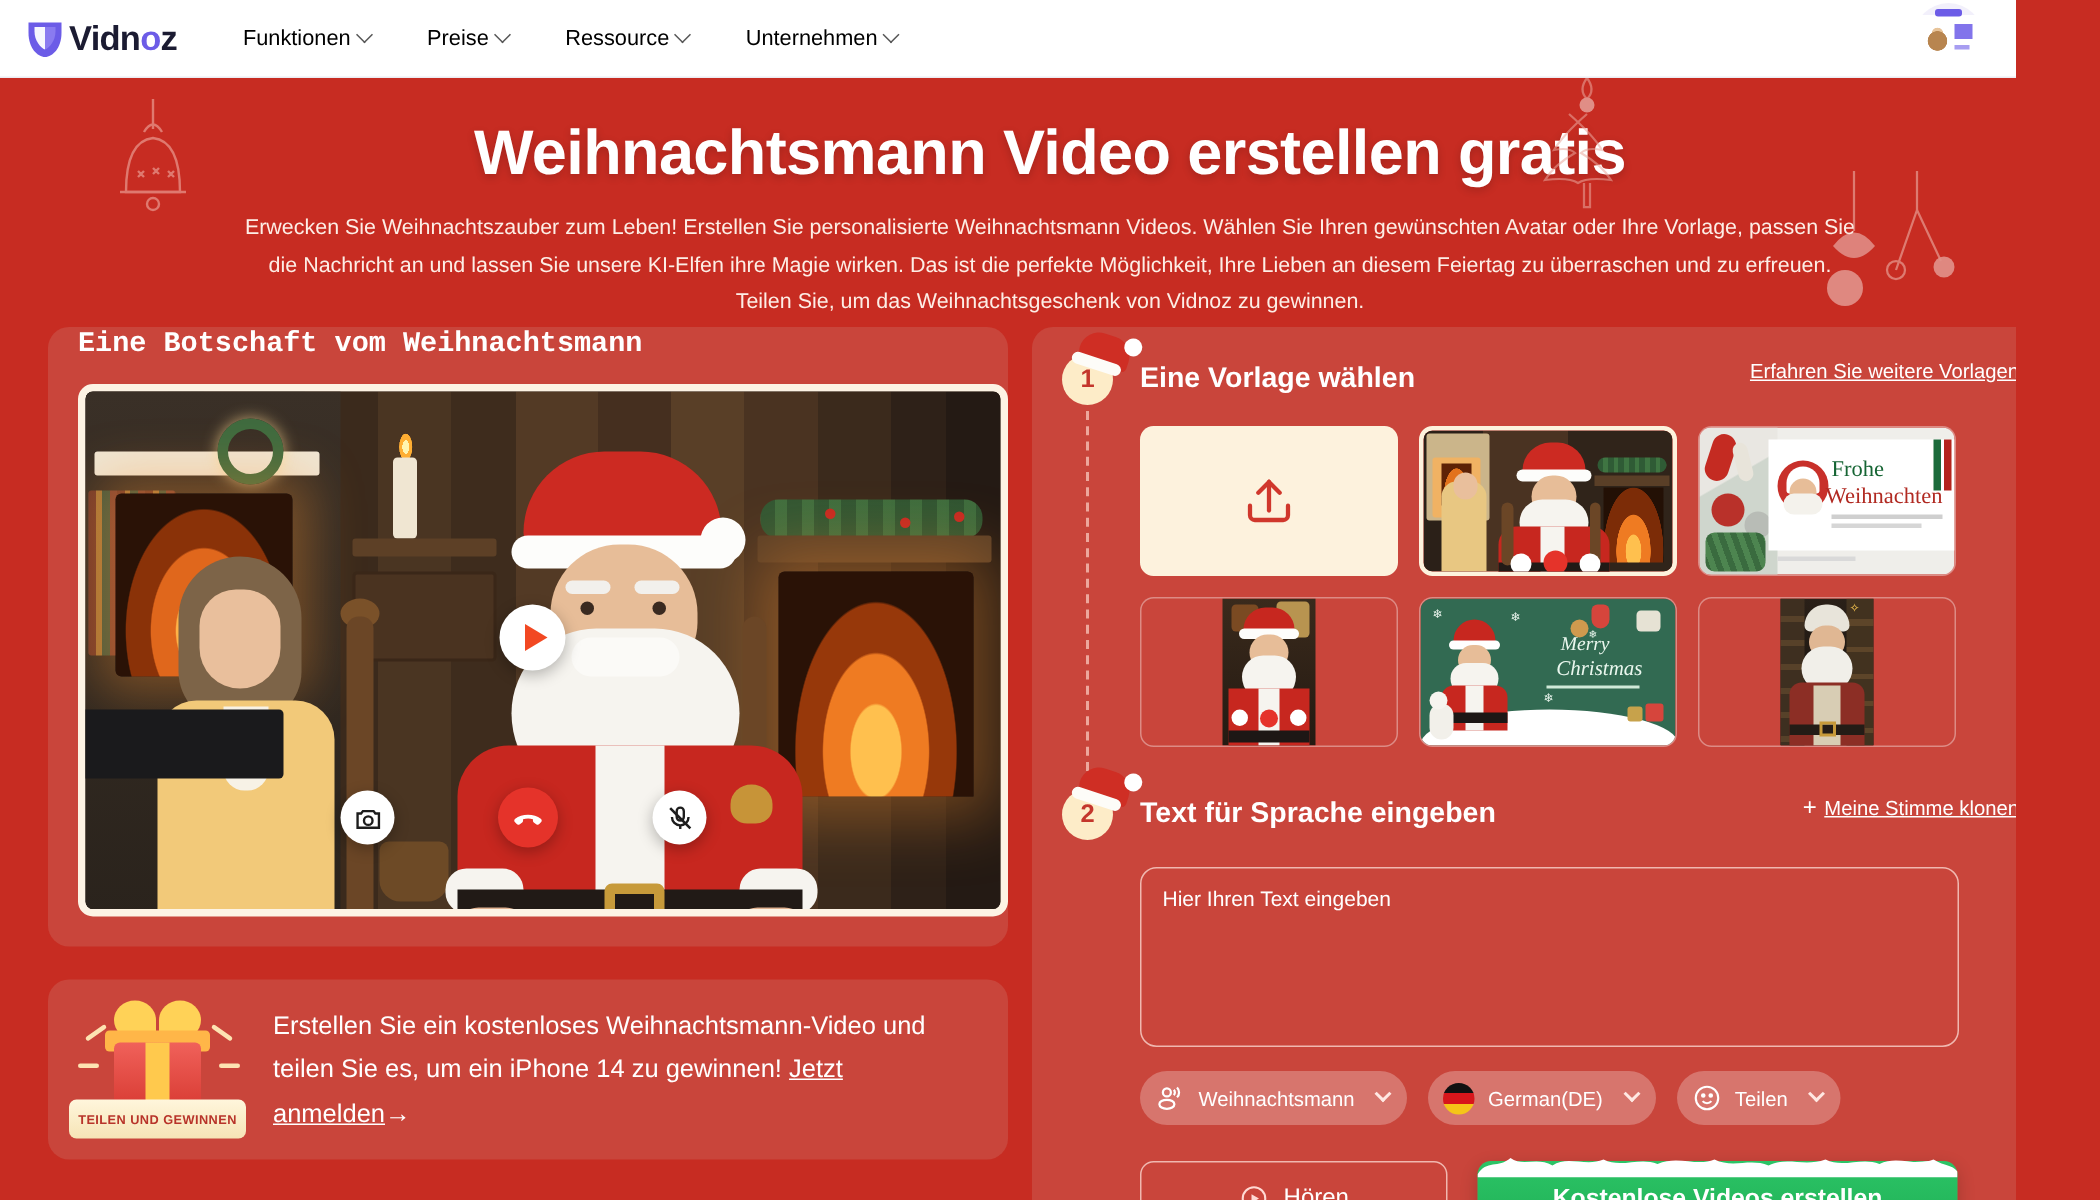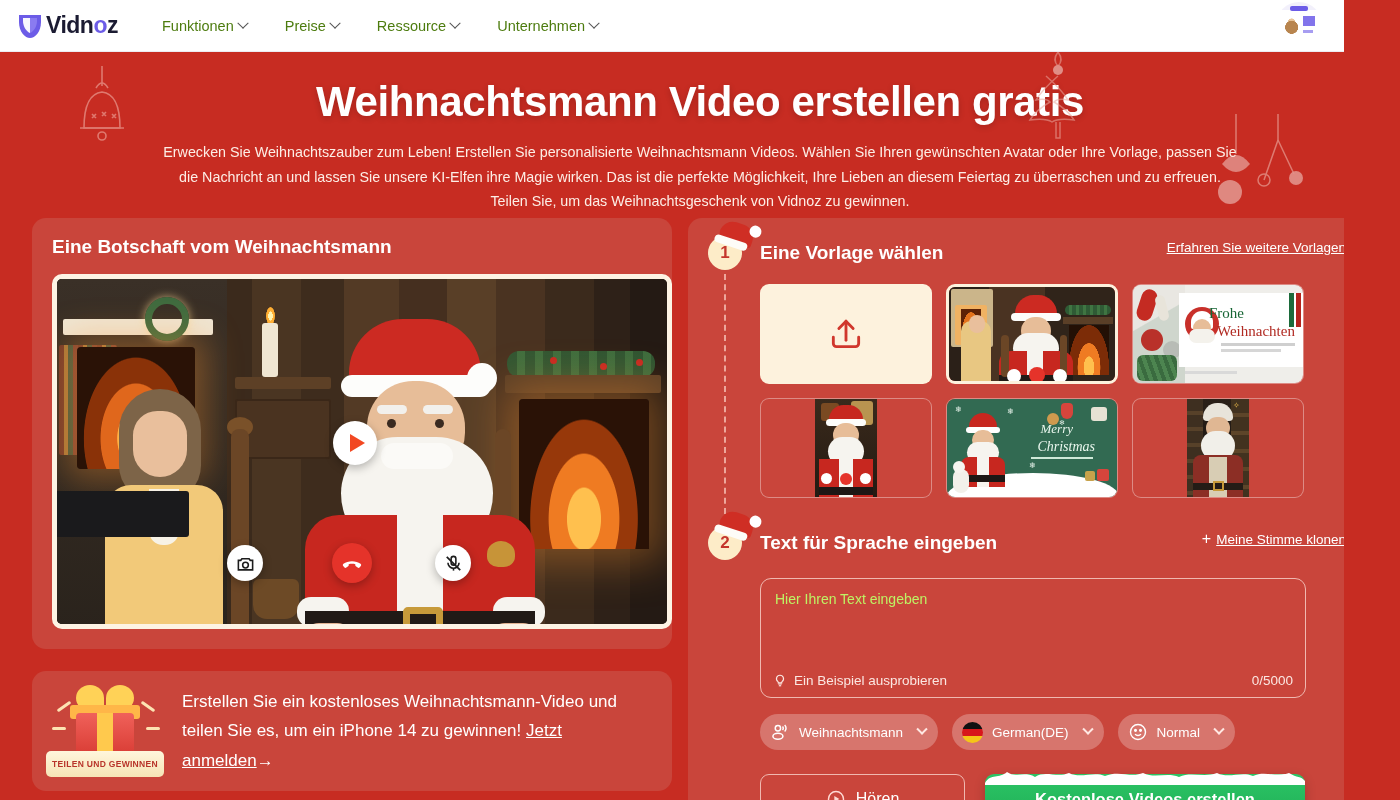--- a/index.html
+++ b/index.html
@@ -20,21 +20,21 @@
     border-bottom: 1px solid #ececf2;
     z-index: 40;
   }
   .logo-wrap { display: flex; align-items: center; margin-left: 17px; gap: 3px; }
   .logo-mark { width: 26px; height: 28px; position: relative; }
   .logo-text { font-size: 23px; font-weight: 700; letter-spacing: -0.5px; color: #1b1b32; }
   .logo-text .o { color: #6c5ce7; }
   .nav-links { display: flex; align-items: center; margin-left: 25px; gap: 0px; }
   .nav-item {
     display: flex; align-items: center; gap: 5px;
-    font-size: 14.5px; color: #4d7c0f;
+    font-size: 14.5px; color: #000000;
     padding: 6px 19px; cursor: pointer; white-space: nowrap;
   }
   .caret {
     width: 8px; height: 8px; border-right: 1.5px solid #555; border-bottom: 1.5px solid #555;
     transform: rotate(45deg) translate(-2px,-2px); display: inline-block;
   }
   .nav-avatar {
     position: absolute; right: 78px; top: 2px;
     width: 46px; height: 46px; border-radius: 50%;
     overflow: hidden; background: #ddd9f5; cursor: pointer;
@@ -75,21 +75,21 @@
   .left-col { position: absolute; left: 32px; top: 0; width: 640px; }
   .right-col { position: absolute; left: 688px; top: 0; width: 680px; }
 
   .panel {
     background: #c9453b; border-radius: 14px;
   }
 
   .card-title { color: #fff; font-size: 19px; font-weight: 700; }
 
   
-  .video-card { padding: 18px 20px 20px; }
+  .video-card { padding: 0 20px 20px; font-family: Liberation Mono, monospace; }
   .video-frame {
     margin-top: 16px; width: 620px; height: 355px;
     border: 5px solid #fdf3e4; border-radius: 10px; overflow: hidden;
     position: relative; background: #2a1a12;
   }
   .video-scene { position: absolute; inset: 0; }
   
   .bg-wood {
     position:absolute; inset:0;
     background:
@@ -224,21 +224,21 @@
 
   .scrollbar { position:absolute; right:-14px; top:4px; width:7px; height:222px; }
   .sb-thumb { position:absolute; top:0; left:0; width:7px; height:108px; background:#e69c93; border-radius:4px; cursor:pointer;}
 
   
   .ta-wrap {
     margin: 18px 0 0 52px; width: 546px; height: 120px;
     border: 1.5px solid #f0b8b0; border-radius: 11px; position: relative;
     background: #c9453b;
   }
-  .ta-ph { position:absolute; left:14px; top:12px; color:#bef264; font-size:14px; }
+  .ta-ph { position:absolute; left:14px; top:12px; color:#ffffff; font-size:14px; }
   .ta-foot { position:absolute; left:12px; bottom:9px; right:12px; display:flex; align-items:center; justify-content:space-between;}
   .ta-example { display:flex; align-items:center; gap:7px; color:#fbe7e2; font-size:13.5px; cursor:pointer;}
   .ta-count { color:#fbe7e2; font-size:13.5px; }
 
   .dd-row { margin: 16px 0 0 52px; display:flex; gap: 14px; }
   .dd {
     height: 36px; border-radius: 18px; background: rgba(255,255,255,.26);
     display:flex; align-items:center; gap:9px; padding: 0 12px 0 10px;
     color:#fff; font-size:13.5px; cursor:pointer; white-space:nowrap;
   }
@@ -515,21 +515,21 @@
                 <div style="position:absolute;left:6px;top:4px;width:16px;height:32px;background:#c42b22;border-radius:8px;transform:rotate(18deg);"></div>
                 <div style="position:absolute;left:24px;top:10px;width:10px;height:26px;background:#e8e4da;border-radius:5px;transform:rotate(-14deg);"></div>
                 <div style="position:absolute;left:8px;top:44px;width:22px;height:22px;background:#b9312a;border-radius:50%;"></div>
                 <div style="position:absolute;left:30px;top:56px;width:18px;height:18px;background:#b8bcb6;border-radius:50%;"></div>
                 <div style="position:absolute;left:4px;top:70px;width:40px;height:26px;background:repeating-linear-gradient(70deg,#3a6b3f 0 4px,#4d8550 4px 8px);border-radius:6px;"></div>
                 <div style="position:absolute;left:46px;top:8px;width:124px;height:74px;background:#fff;"></div>
                 <div style="position:absolute;left:52px;top:22px;width:34px;height:34px;border-radius:50%;background:#c8302a;"></div>
                 <div style="position:absolute;left:58px;top:26px;width:22px;height:18px;background:#fff;border-radius:11px 11px 2px 2px;"></div>
                 <div style="position:absolute;left:60px;top:34px;width:18px;height:18px;background:#e7bd98;border-radius:9px;"></div>
                 <div style="position:absolute;left:56px;top:44px;width:26px;height:14px;background:#f4f2ec;border-radius:13px;"></div>
-                <div style="position:absolute;left:76px;top:20px;color:#166534;font-family:'Liberation Serif',serif;font-size:15px;">Frohe</div>
+                <div style="position:absolute;left:88px;top:20px;color:#166534;font-family:'Liberation Serif',serif;font-size:15px;">Frohe</div>
                 <div style="position:absolute;left:84px;top:38px;color:#b12a22;font-family:'Liberation Serif',serif;font-size:15px;">Weihnachten</div>
                 <div style="position:absolute;left:88px;top:58px;width:74px;height:3px;background:#cfcfcf;"></div>
                 <div style="position:absolute;left:88px;top:64px;width:60px;height:3px;background:#d6d6d6;"></div>
                 <div style="position:absolute;right:2px;top:8px;width:5px;height:34px;background:#b4241d;"></div>
                 <div style="position:absolute;right:9px;top:8px;width:5px;height:34px;background:#1c6b3b;"></div>
                 <div style="position:absolute;left:52px;top:86px;width:52px;height:3px;background:#d9d9d9;"></div>
               </div>
             </div>
 
             <div class="tpl">
@@ -603,31 +603,20 @@
             <span class="santa-hat"></span>
           </div>
           <div class="step-title">Text für Sprache eingeben</div>
           <div class="step-link">
             <span class="plus">+</span><span>Meine Stimme klonen</span>
           </div>
         </div>
 
         <div class="ta-wrap">
           <div class="ta-ph">Hier Ihren Text eingeben</div>
-          <div class="ta-foot">
-            <div class="ta-example">
-              <svg width="14" height="15" viewBox="0 0 24 24" fill="none" stroke="#fbe7e2" stroke-width="2">
-                <path d="M9 18h6"></path>
-                  <path d="M10 21h4"></path>
-                <path d="M12 3a6 6 0 0 0-3.5 10.9c.4.3.5.8.5 1.1v1h6v-1c0-.3.1-.8.5-1.1A6 6 0 0 0 12 3z"></path>
-              </svg>
-              <span>Ein Beispiel ausprobieren</span>
-            </div>
-            <div class="ta-count">0/5000</div>
-          </div>
         </div>
 
         <div class="dd-row">
           <div class="dd">
             <svg width="20" height="20" viewBox="0 0 24 24" fill="none" stroke="#fff" stroke-width="1.8">
               <circle cx="9.5" cy="7.5" r="3.2"></circle>
               <ellipse cx="9.5" cy="17" rx="6" ry="3.6"></ellipse>
               <path d="M15 5.5c1.2 1.2 1.2 3 0 4.2"></path>
                 <path d="M17.6 3.6c2.2 2.2 2.2 5.6 0 7.8"></path>
             </svg>
@@ -639,21 +628,21 @@
             <span>German(DE)</span>
             <span class="cv"></span>
           </div>
           <div class="dd">
             <svg width="20" height="20" viewBox="0 0 24 24" fill="none" stroke="#fff" stroke-width="1.7">
               <circle cx="12" cy="12" r="9"></circle>
                 <circle cx="9" cy="10" r="1" fill="#fff"></circle>
                 <circle cx="15" cy="10" r="1" fill="#fff"></circle>
               <path d="M8.5 14.5a4.5 4.5 0 0 0 7 0"></path>
             </svg>
-            <span>Normal</span>
+            <span>Teilen</span>
             <span class="cv"></span>
           </div>
         </div>
 
         <div class="btn-row">
           <div class="btn-listen">
             <svg width="20" height="20" viewBox="0 0 24 24" fill="none" stroke="#ffd9d3" stroke-width="1.7">
               <circle cx="12" cy="12" r="9"></circle>
                 <path d="M10 8.5l6 3.5-6 3.5z" fill="#ffd9d3" stroke="none"></path>
             </svg>

